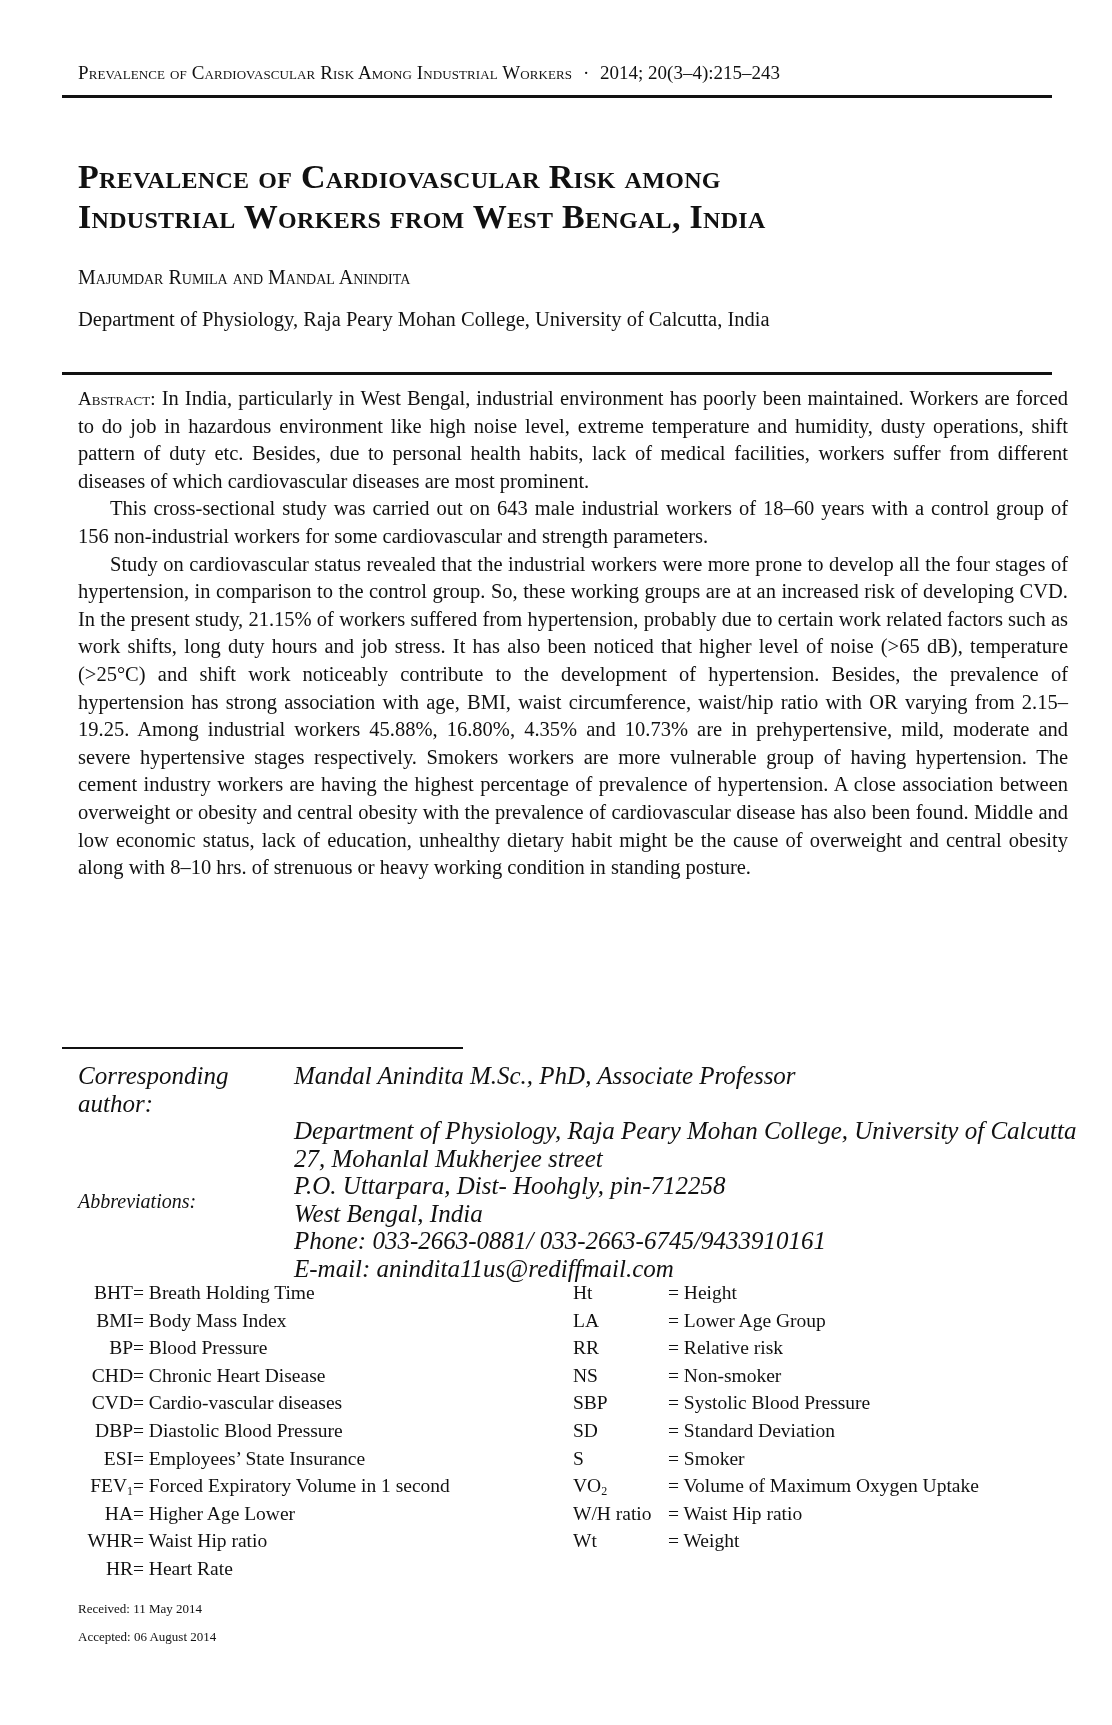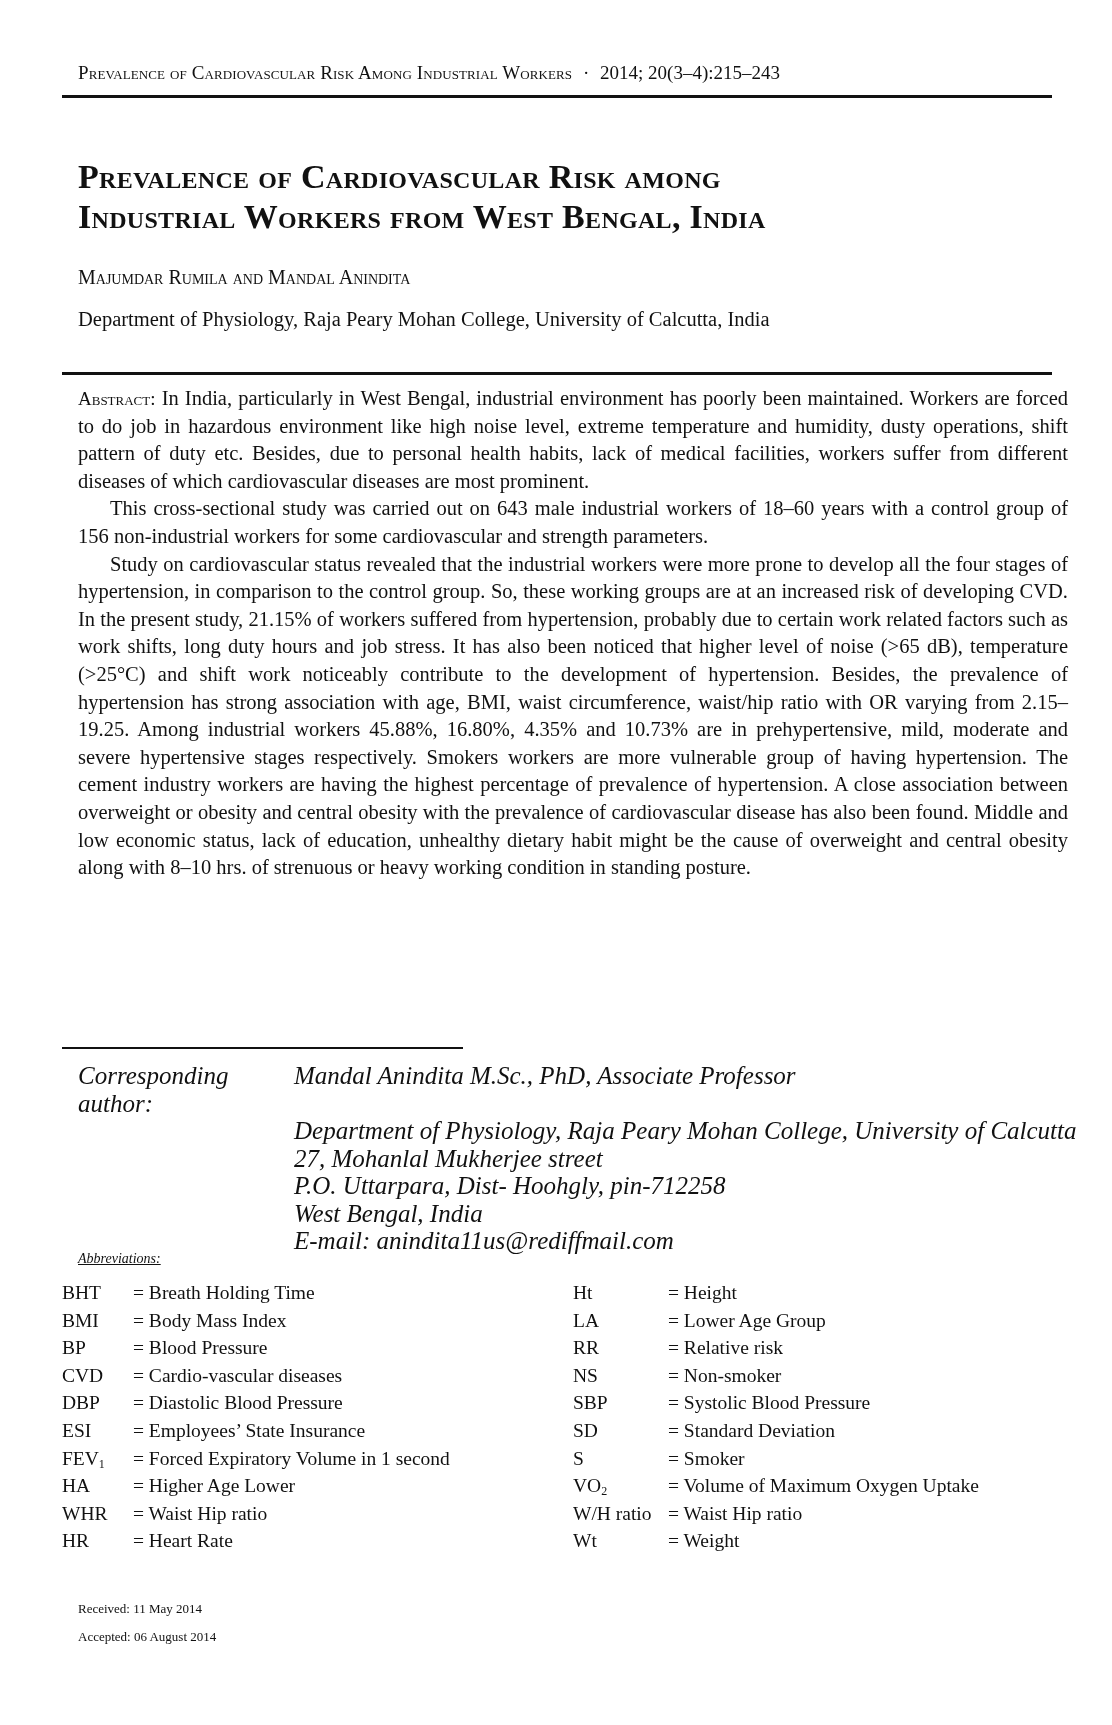--- a/index.html
+++ b/index.html
@@ -25,24 +25,24 @@
   }
   #abstract p { margin: 0; }
   #abstract p + p { text-indent: 32px; }
   #abstract .label { font-variant: small-caps; font-size: 19px; }
   #footnote-rule { position: absolute; left: 62px; top: 1047px; width: 401px; height: 2px; background: #111; }
   #corr {
     left: 62px; top: 1062px; width: 1000px; font-style: italic; font-size: 25px; line-height: 27.5px;
   }
   #corr .row { display: flex; }
   #corr .lab { width: 216px; flex: none; }
-  #abbr-title { left: 62px; top: 1251px; font-style: italic; font-size: 14px; text-decoration: underline; }
+  #abbr-title { left: 62px; top: 1190px; font-style: italic; font-size: 20px; }
   .abbr-col { position: absolute; top: 1279px; font-size: 19.5px; line-height: 27.6px; }
   .abbr-col .row { display: flex; white-space: nowrap; }
-  #abbr-left { left: 62px; }
+  #abbr-left { left: 62px; text-align: right; }
   #abbr-left .k { width: 71px; flex: none; }
   #abbr-right { left: 573px; }
   #abbr-right .k { width: 95px; flex: none; }
   .abbr-col sub { font-size: 12px; vertical-align: -3px; line-height: 0; }
   #dates { left: 62px; top: 1595px; font-size: 13px; line-height: 27.5px; }
 </style>
 </head>
 <body>
 
 <div id="running-head" class="abs">
@@ -86,37 +86,45 @@
   <div class="row">
       <span class="lab"></span>
       <span>P.O. Uttarpara, Dist- Hoohgly, pin-712258</span>
     </div>
   <div class="row">
       <span class="lab"></span>
       <span>West Bengal, India</span>
     </div>
   <div class="row">
       <span class="lab"></span>
+      <span>Phone: 033-2663-0881/ 033-2663-6745/9433910161</span>
+    </div>
+  <div class="row">
+      <span class="lab"></span>
       <span>E-mail: anindita11us@rediffmail.com</span>
     </div>
 </div>
 
 <div id="abbr-title" class="abs">Abbreviations:</div>
 <div id="abbr-left" class="abbr-col">
     <div class="row">
       <span class="k"><span>BHT</span></span>
       <span>= Breath Holding Time</span>
     </div>
     <div class="row">
       <span class="k"><span>BMI</span></span>
       <span>= Body Mass Index</span>
     </div>
     <div class="row">
       <span class="k"><span>BP</span></span>
       <span>= Blood Pressure</span>
+    </div>
+    <div class="row">
+      <span class="k"><span>CHD</span></span>
+      <span>= Chronic Heart Disease</span>
     </div>
     <div class="row">
       <span class="k"><span>CVD</span></span>
       <span>= Cardio-vascular diseases</span>
     </div>
     <div class="row">
       <span class="k"><span>DBP</span></span>
       <span>= Diastolic Blood Pressure</span>
     </div>
     <div class="row">

